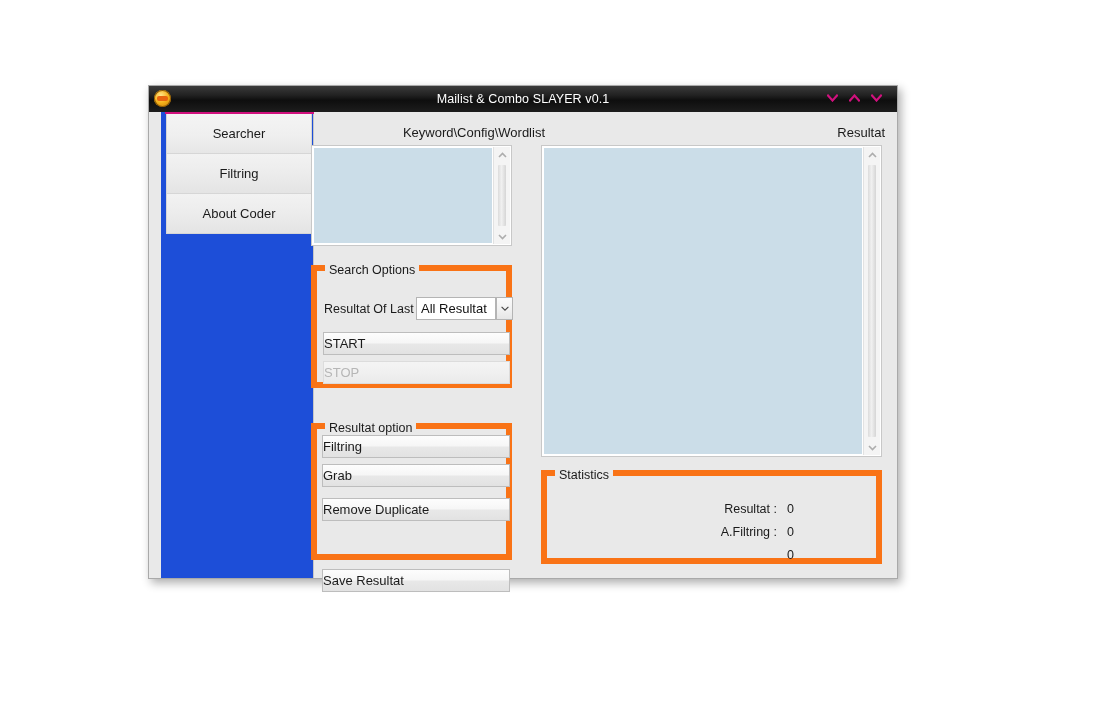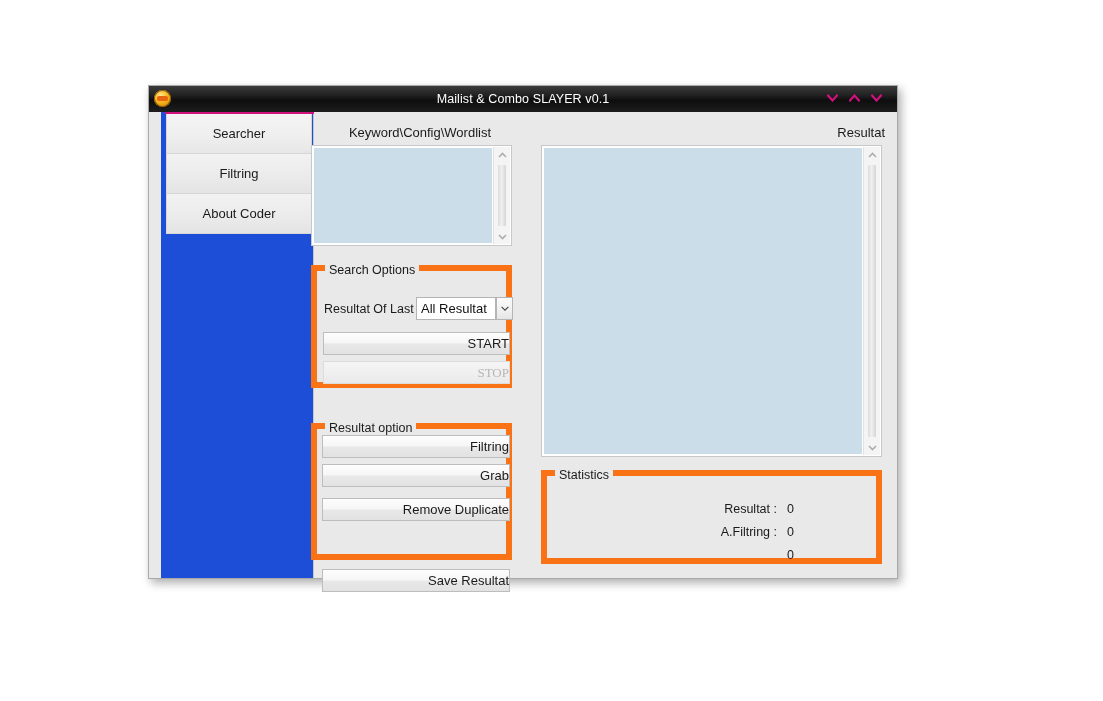--- a/index.html
+++ b/index.html
@@ -207,30 +207,29 @@
   }
 
   
   .btn {
     position: absolute;
     background: linear-gradient(to bottom, #fdfdfd 0%, #f6f6f6 48%, #e8e8e8 52%, #e2e2e2 100%);
     border: 1px solid #bdbdbd;
     box-sizing: border-box;
     font-size: 13px;
     color: #1a1a1a;
-    text-align: right;
+    text-align: left;
     line-height: 22px;
     cursor: default;
     user-select: none;
   }
   .btn.disabled {
     background: linear-gradient(to bottom, #f4f4f4 0%, #f0f0f0 50%, #eaeaea 100%);
     border-color: #dcdcdc;
     color: #b6b6b6;
-    font-family: Liberation Serif, serif;
   }
 
   
   .field-label {
     position: absolute;
     font-size: 12.5px;
     color: #1a1a1a;
     user-select: none;
   }
   .combo {
@@ -315,21 +314,21 @@
       <div class="side-tab" id="tab-leecher">
         <span>Filtring</span>
       </div>
       <div class="side-tab" id="tab-aboutcoder">
         <span>About Coder</span>
       </div>
     </div>
 
     <div id="left-panel">
 
-      <div class="panel-caption" style="left:0; top:13px; width:234px; text-align:center;">Keyword\Config\Wordlist</div>
+      <div class="panel-caption" style="left:8px; top:13px; width:234px; text-align:right;">Keyword\Config\Wordlist</div>
 
       <div class="textarea-wrap" style="left:8px; top:33px; width:201px; height:101px;">
         <div class="textarea-inner" style="left:2px; right:19px;" title=""></div>
         <div class="sb">
           <div class="sb-arrow sb-up">
             <svg width="9" height="6" viewBox="0 0 9 6">
                 <path d="M1 5 L4.5 1.5 L8 5" fill="none" stroke="#adadad" stroke-width="1.6"></path>
               </svg>
           </div>
           <div class="sb-thumb"></div>

